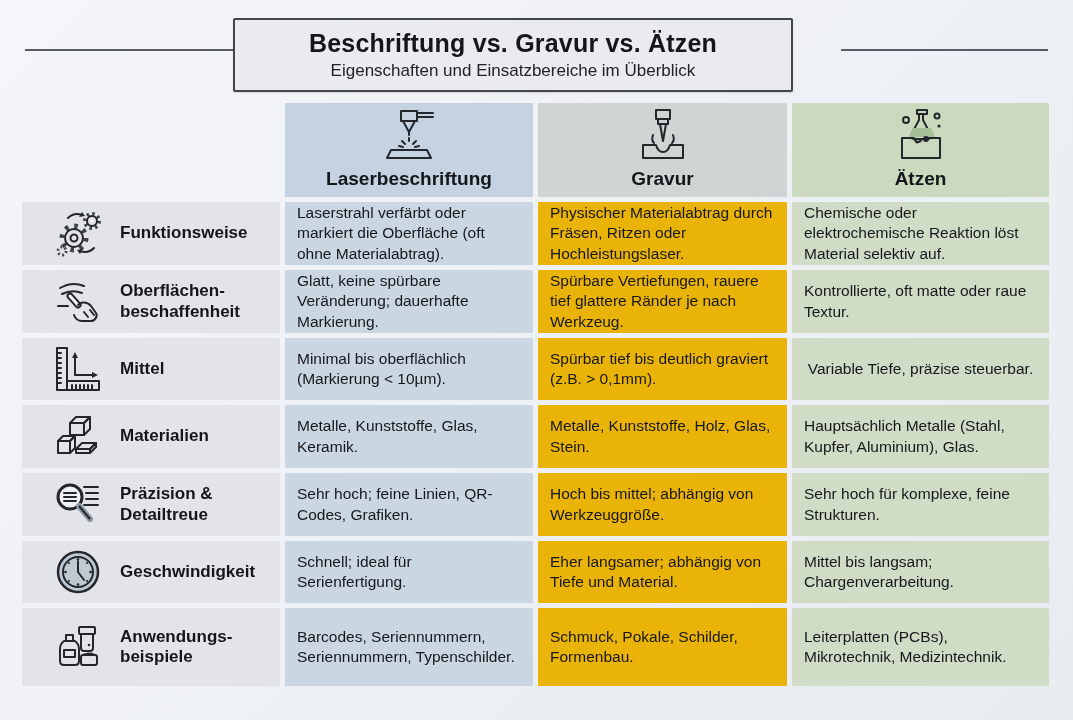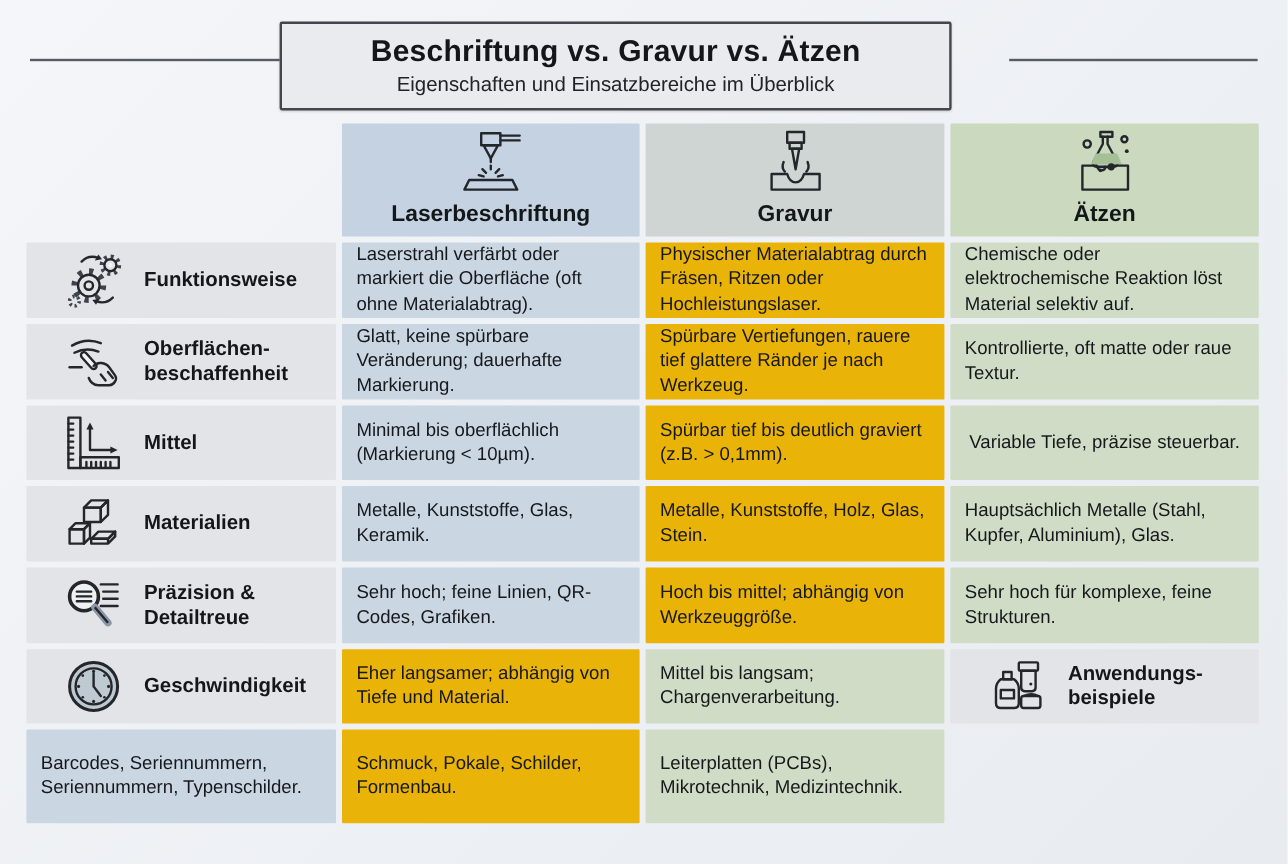--- a/index.html
+++ b/index.html
@@ -232,20 +232,21 @@
           <circle cx="36.5" cy="24" r="1.3" fill="#23262b"></circle>
         <circle cx="15" cy="15" r="1.1" fill="#23262b"></circle>
           <circle cx="33" cy="15" r="1.1" fill="#23262b"></circle>
         <circle cx="15" cy="33" r="1.1" fill="#23262b"></circle>
           <circle cx="33" cy="33" r="1.1" fill="#23262b"></circle>
         <path d="M24,24 V13.5 M24,24 l6,8" class="stroke"></path>
       </svg>
     </span>
     <span class="rl-text">Geschwindigkeit</span>
   </div>
+  <div class="cell c-blue">Schnell; ideal für Serienfertigung.</div>
   <div class="cell c-gray">Eher langsamer; abhängig von Tiefe und Material.</div>
   <div class="cell c-green">Mittel bis langsam; Chargenverarbeitung.</div>
 
   <div class="row-label">
     <span class="icon">
       <svg width="48" height="48" viewBox="0 0 48 48">
         <rect x="25" y="4" width="16" height="7" rx="1" fill="#c8d2dc" class="stroke"></rect>
         <path d="M27,11 h12 v14 q0,3 -3,3 h-6 q-3,0 -3,-3 z" fill="#9db1c6" class="stroke"></path>
         <circle cx="35" cy="22" r="1.3" fill="#23262b"></circle>
         <rect x="12" y="12" width="7" height="6" fill="#e7eaee" class="stroke"></rect>

